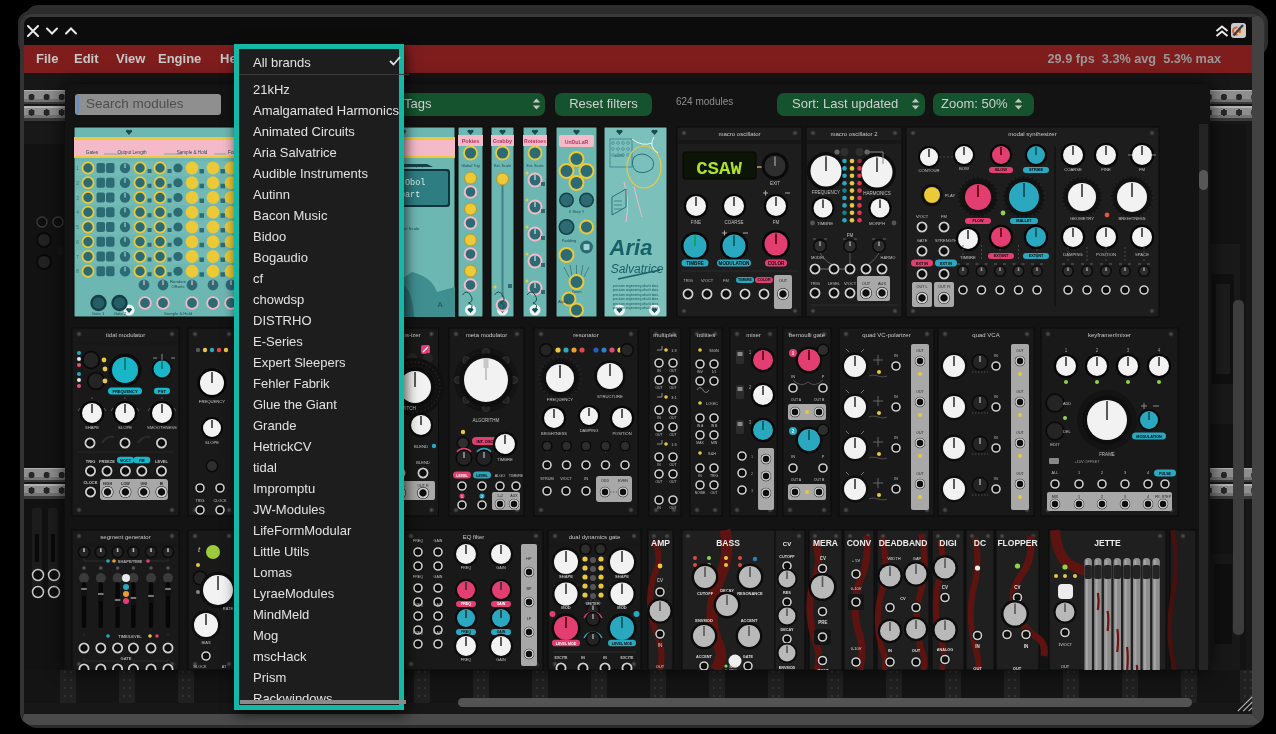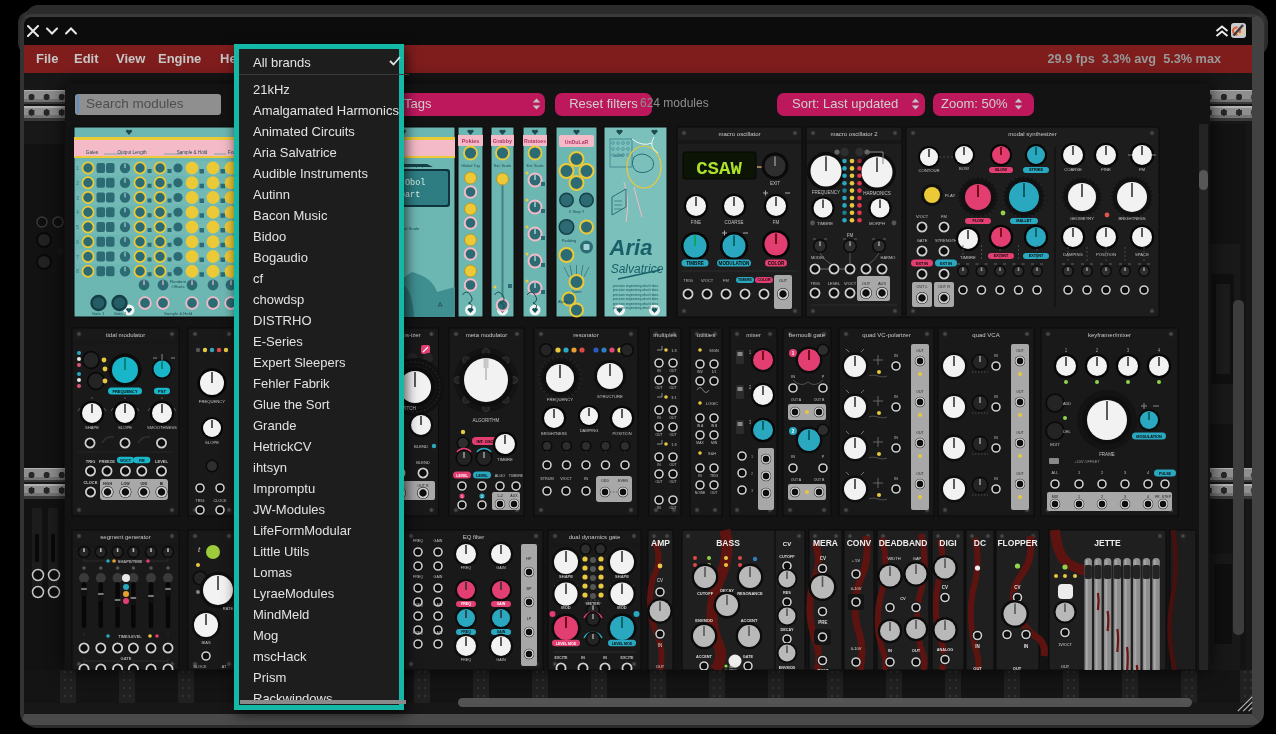--- a/index.html
+++ b/index.html
@@ -50,24 +50,24 @@
     border-radius:4.5px; background:#5a5a5a; opacity:.9; }
   #vthumb { position:absolute; left:1209px; top:227px; width:11px; height:335px;
     border-radius:5px; background:#3d3d3d; }
   
   #browser { position:absolute; left:65px; top:84px; width:1145px; height:586px;
     background:#131313; border-radius:5px; box-shadow:0 0 18px rgba(0,0,0,.8); }
   #searchbox { position:absolute; left:10px; top:10px; width:146px; height:21px;
     background:#8f8f8f; border-radius:3px; color:#4e4e4e; font-size:13.5px;
     line-height:20px; padding-left:11px; }
   #caret { position:absolute; left:2px; top:1px; width:2px; height:18px; background:#5a8fd0; }
-  .selbox { position:absolute; top:9px; height:23px; background:#be185d;
+  .selbox { position:absolute; top:9px; height:23px; background:#14532d;
     border-radius:7px; color:#cfcfcf; font-size:13px; line-height:22px; }
   .updn { position:absolute; top:4px; width:11px; height:14px; }
-  #nmod { position:absolute; left:575px; top:12px; color:#8f8f8f; font-size:12px; }
+  #nmod { position:absolute; left:611px; top:12px; color:#8f8f8f; font-size:10px; }
   #btrack { position:absolute; left:1134px; top:40px; width:9px; height:546px;
     background:#242424; }
   #bthumb { position:absolute; left:0px; top:46px; width:9px; height:20px;
     background:#575757; border-radius:4.5px; }
   
   #dropdown { position:absolute; left:234px; top:44px; width:170px; height:666px;
     background:#1d1d1d; border:5px solid #14b8a6; box-shadow:2px 4px 12px rgba(0,0,0,.7);
     color:#e2e2e2; font-size:13px; }
   #dropdown .it { position:absolute; left:14px; }
   #ddscroll { position:absolute; left:1px; bottom:1px; width:166px; height:4px;
@@ -2078,24 +2078,24 @@
   <div class="it" style="top:138px">Autinn</div>
   <div class="it" style="top:159px">Bacon Music</div>
   <div class="it" style="top:180px">Bidoo</div>
   <div class="it" style="top:201px">Bogaudio</div>
   <div class="it" style="top:222px">cf</div>
   <div class="it" style="top:243px">chowdsp</div>
   <div class="it" style="top:264px">DISTRHO</div>
   <div class="it" style="top:285px">E-Series</div>
   <div class="it" style="top:306px">Expert Sleepers</div>
   <div class="it" style="top:327px">Fehler Fabrik</div>
-  <div class="it" style="top:348px">Glue the Sort</div>
+  <div class="it" style="top:348px">Glue the Giant</div>
   <div class="it" style="top:369px">Grande</div>
   <div class="it" style="top:390px">HetrickCV</div>
-  <div class="it" style="top:411px">ihtsyn</div>
+  <div class="it" style="top:411px">tidal</div>
   <div class="it" style="top:432px">Impromptu</div>
   <div class="it" style="top:453px">JW-Modules</div>
   <div class="it" style="top:474px">LifeFormModular</div>
   <div class="it" style="top:495px">Little Utils</div>
   <div class="it" style="top:516px">Lomas</div>
   <div class="it" style="top:537px">LyraeModules</div>
   <div class="it" style="top:558px">MindMeld</div>
   <div class="it" style="top:579px">Mog</div>
   <div class="it" style="top:600px">mscHack</div>
   <div class="it" style="top:621px">Prism</div>

